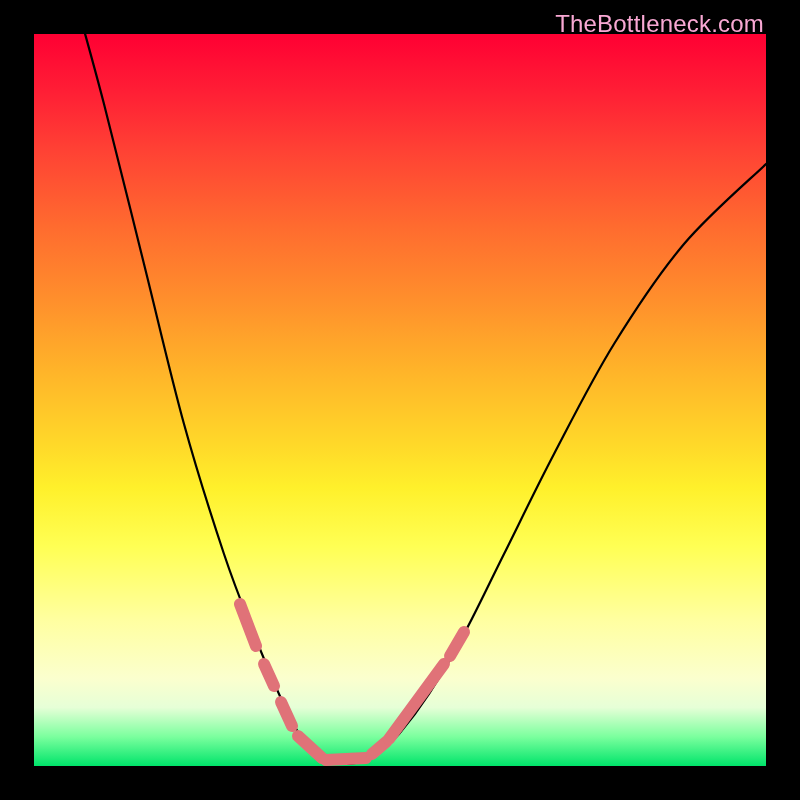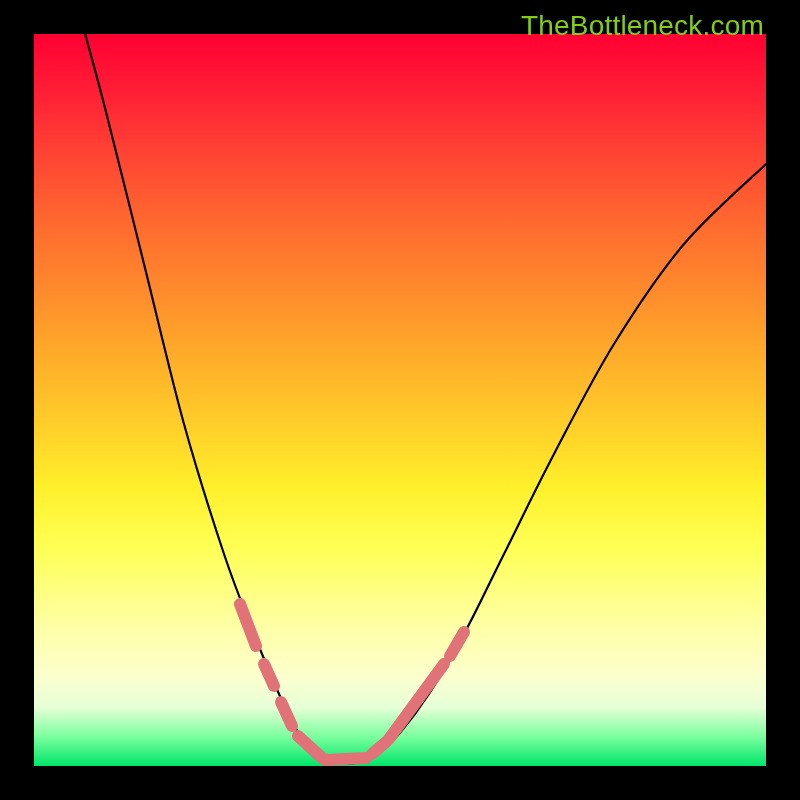--- a/index.html
+++ b/index.html
@@ -38,22 +38,22 @@
       #fbffce 88%,
       #e6ffd7 92%,
       #7bff9e 96%,
       #00e46a 100%
     );
   }
   .watermark {
     position: absolute;
     right: 36px;
     top: 10px;
-    color: #84cc16;
-    font-size: 28px;
+    color: #f9a8d4;
+    font-size: 24px;
     font-weight: 500;
     letter-spacing: 0.2px;
   }
   svg.curve {
     position: absolute;
     inset: 0;
     width: 732px;
     height: 732px;
     overflow: visible;
   }

